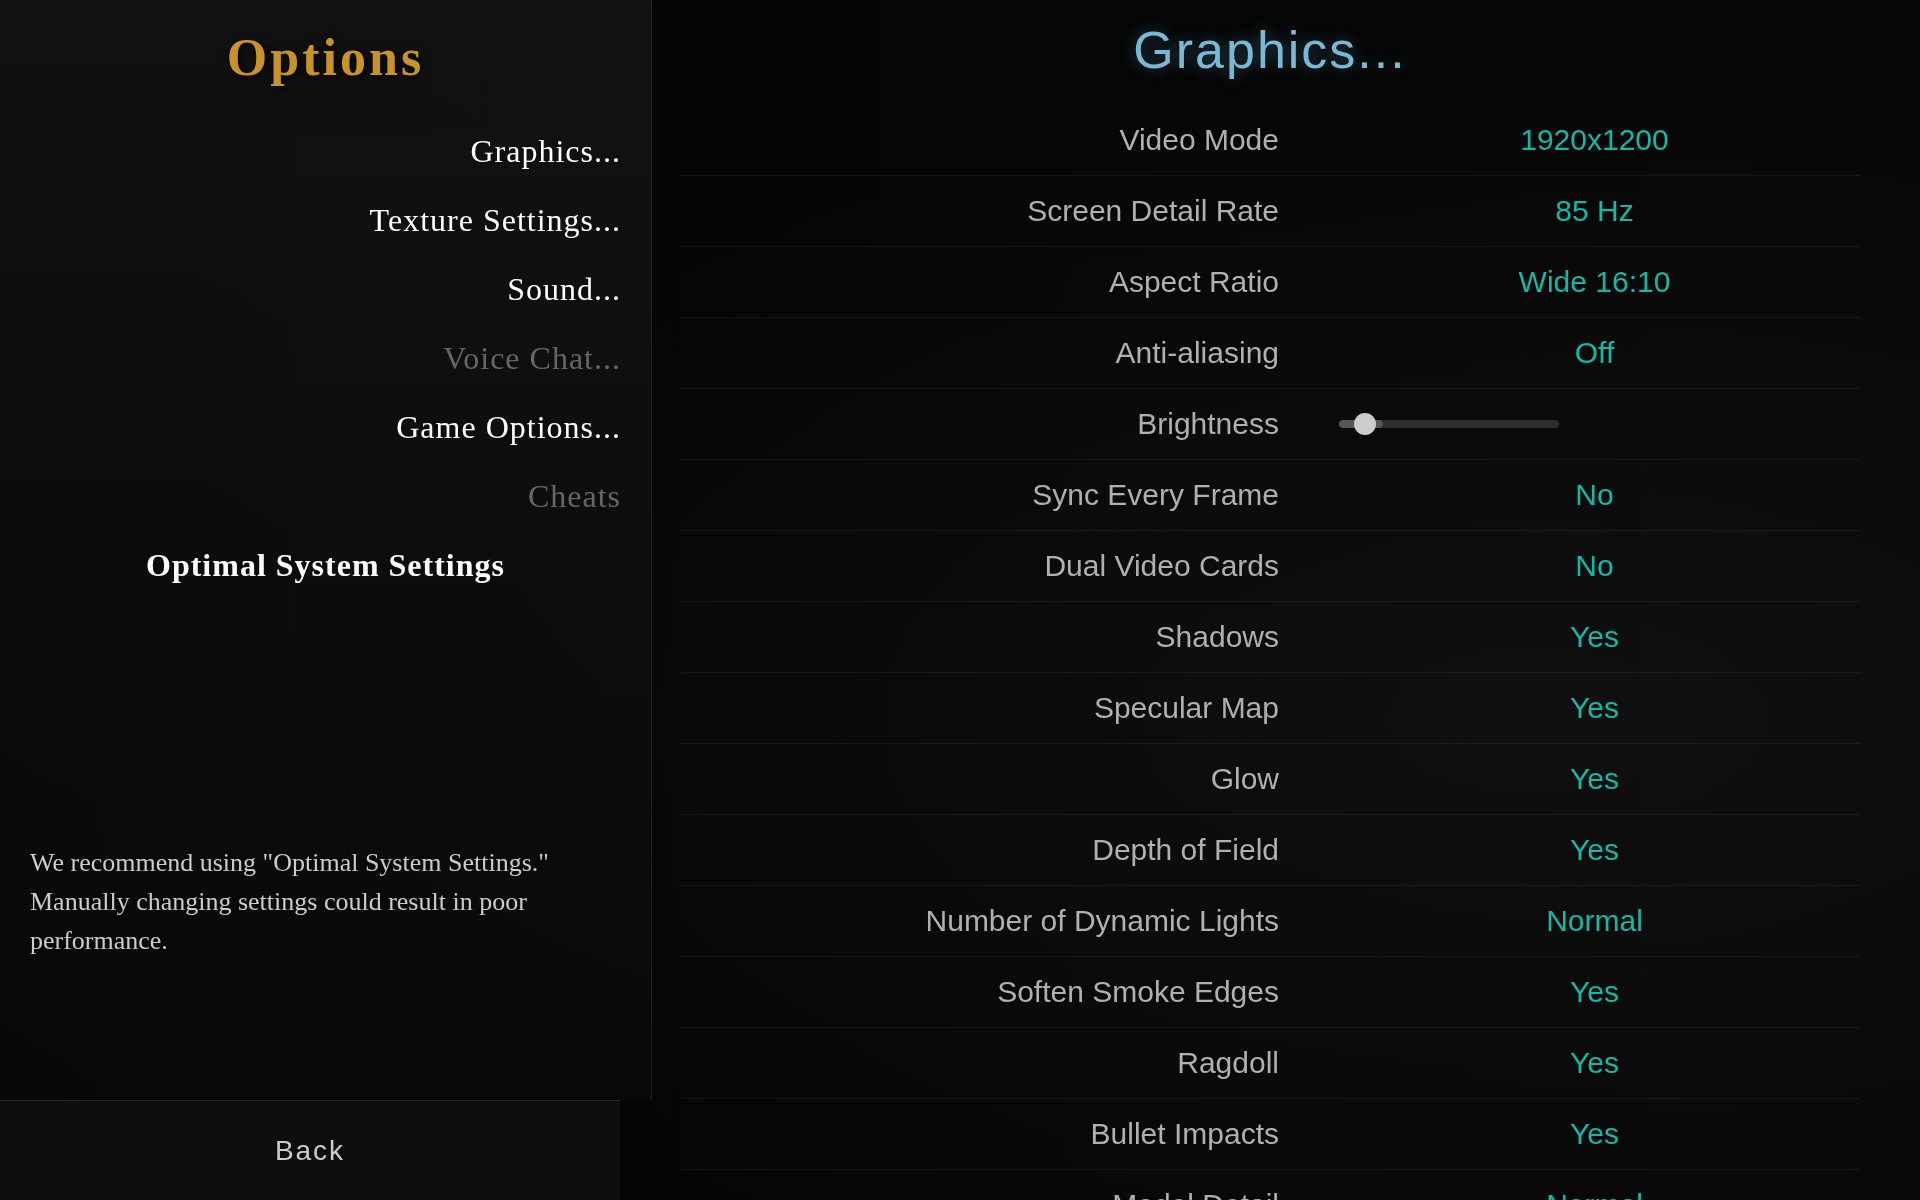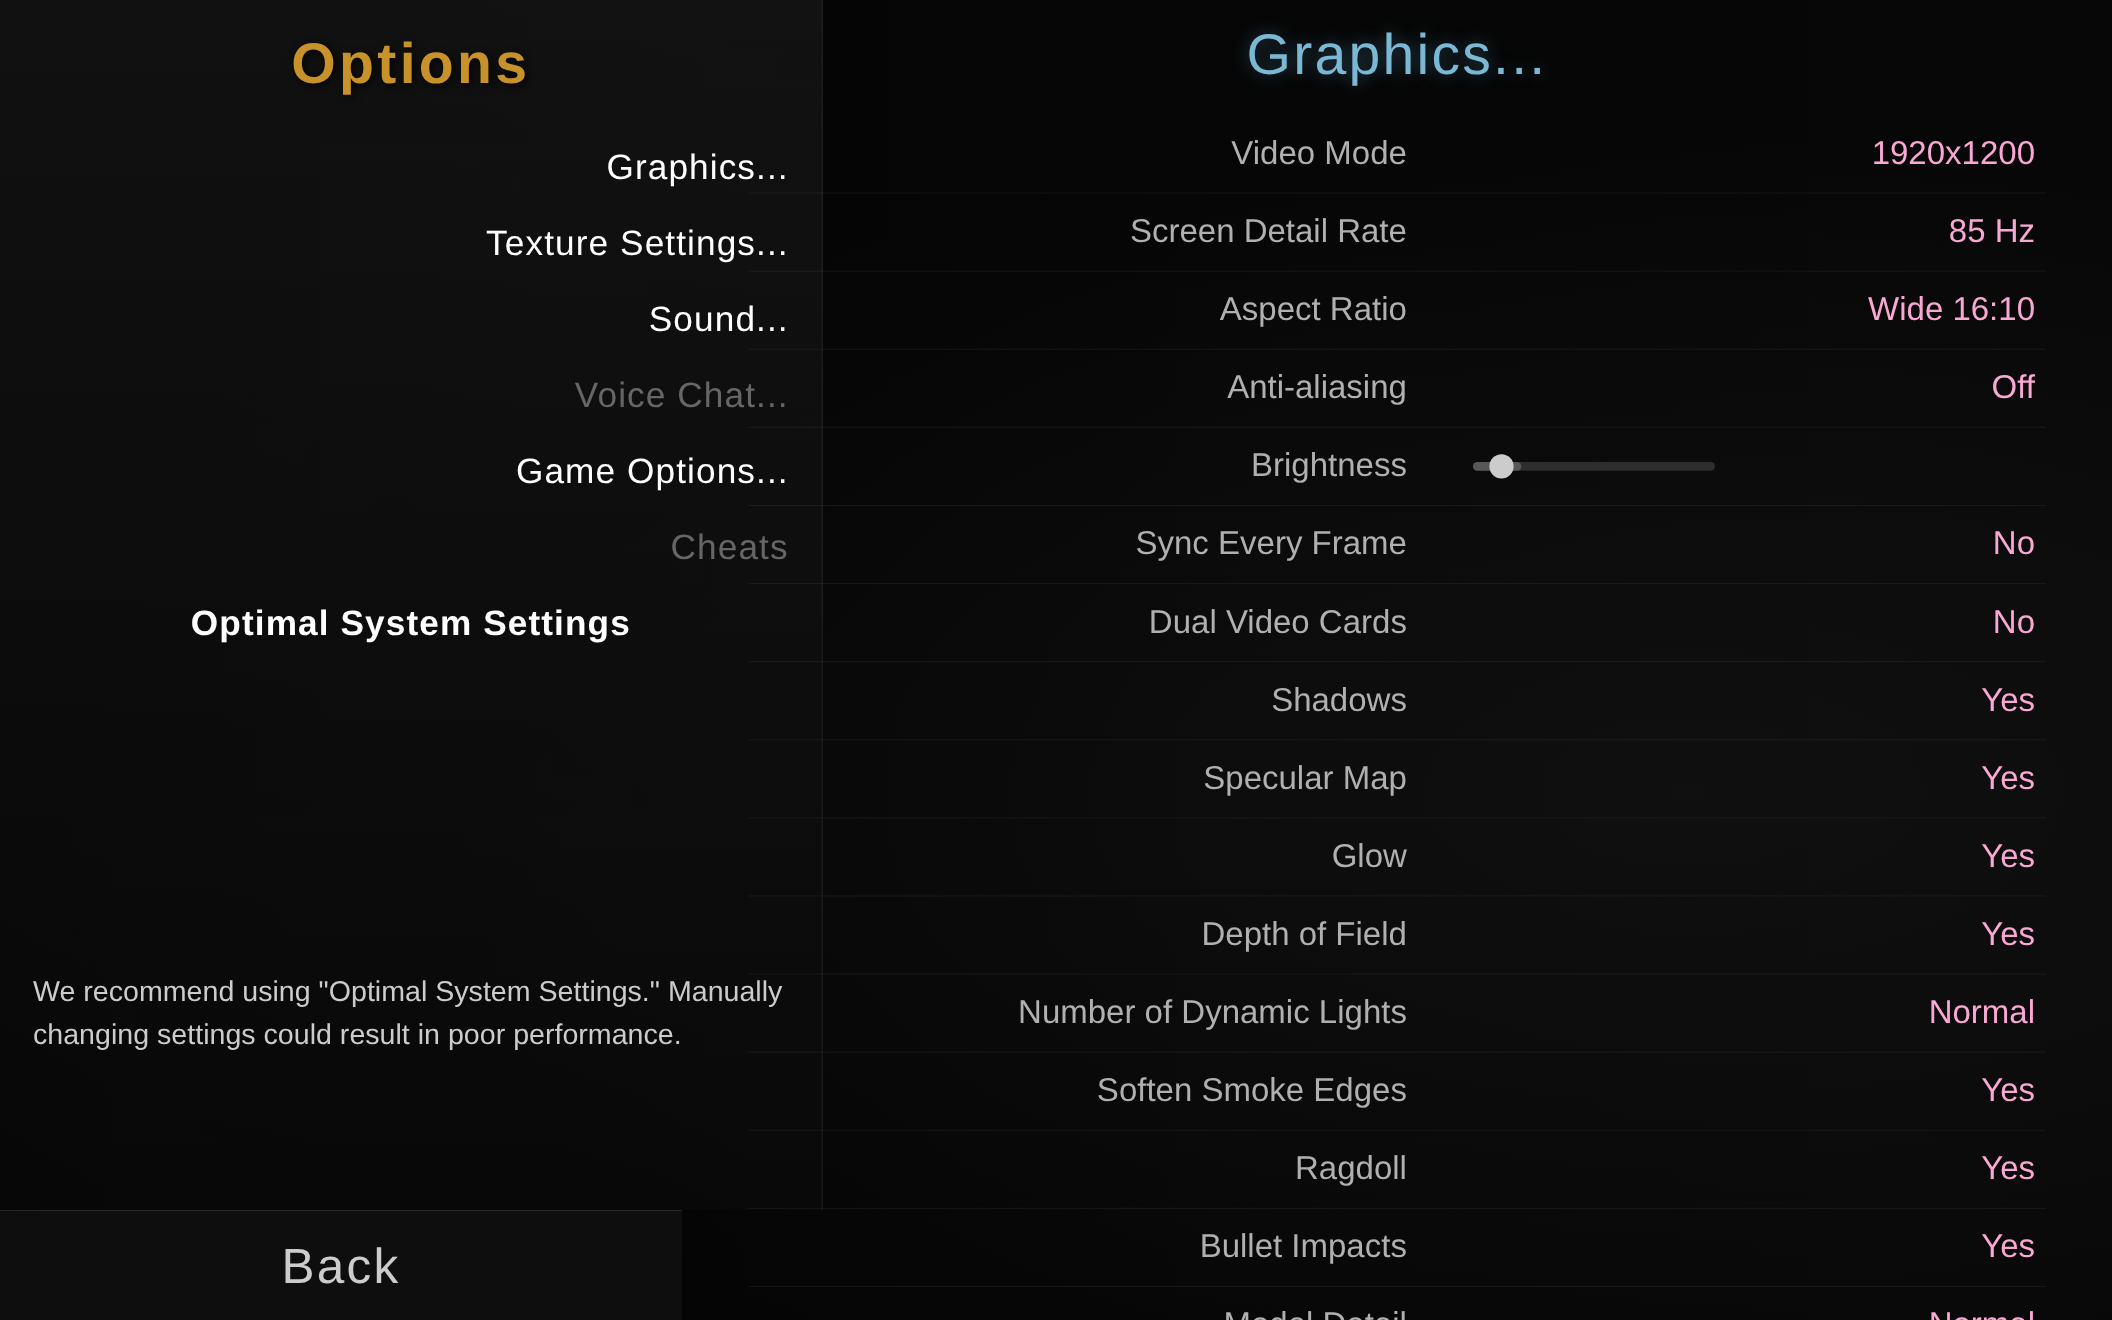--- a/index.html
+++ b/index.html
@@ -29,25 +29,26 @@
         radial-gradient(ellipse at 80% 60%, rgba(30,30,30,0.4) 0%, transparent 60%),
         linear-gradient(to right, rgba(0,0,0,0.9) 0%, rgba(0,0,0,0.5) 40%, rgba(0,0,0,0.3) 100%);
       z-index: 0;
     }
 
     
     .left-panel {
       position: absolute;
       top: 0;
       left: 0;
-      width: 748px;
+      width: 652px;
       height: 1100px;
       background: linear-gradient(to bottom, rgba(20,20,20,0.85) 0%, rgba(10,10,10,0.7) 100%);
       border-right: 1px solid rgba(80,80,80,0.3);
       z-index: 1;
+      font-family: Liberation Serif, serif;
     }
 
     .options-title {
       text-align: center;
       padding: 28px 0 20px 0;
       font-size: 52px;
       font-weight: bold;
       color: #c8922a;
       letter-spacing: 3px;
       text-shadow: 2px 2px 8px rgba(0,0,0,0.8);
@@ -100,21 +101,21 @@
       height: 100px;
       background: rgba(15,15,15,0.95);
       border-top: 1px solid rgba(80,80,80,0.4);
       display: flex;
       align-items: center;
       justify-content: center;
       z-index: 2;
     }
 
     .back-button {
-      font-size: 45px;
+      font-size: 28px;
       color: #cccccc;
       cursor: pointer;
       letter-spacing: 2px;
     }
 
     
     .right-panel {
       position: absolute;
       top: 0;
       left: 620px;
@@ -148,22 +149,22 @@
     }
 
     .settings-table td.setting-name {
       text-align: right;
       color: #b0b0b0;
       padding-right: 50px;
       width: 55%;
     }
 
     .settings-table td.setting-value {
-      text-align: right;
-      color: #f9a8d4;
+      text-align: center;
+      color: #14b8a6;
       padding-left: 10px;
       width: 45%;
     }
 
     
     .brightness-slider {
       display: flex;
       align-items: center;
     }
 

